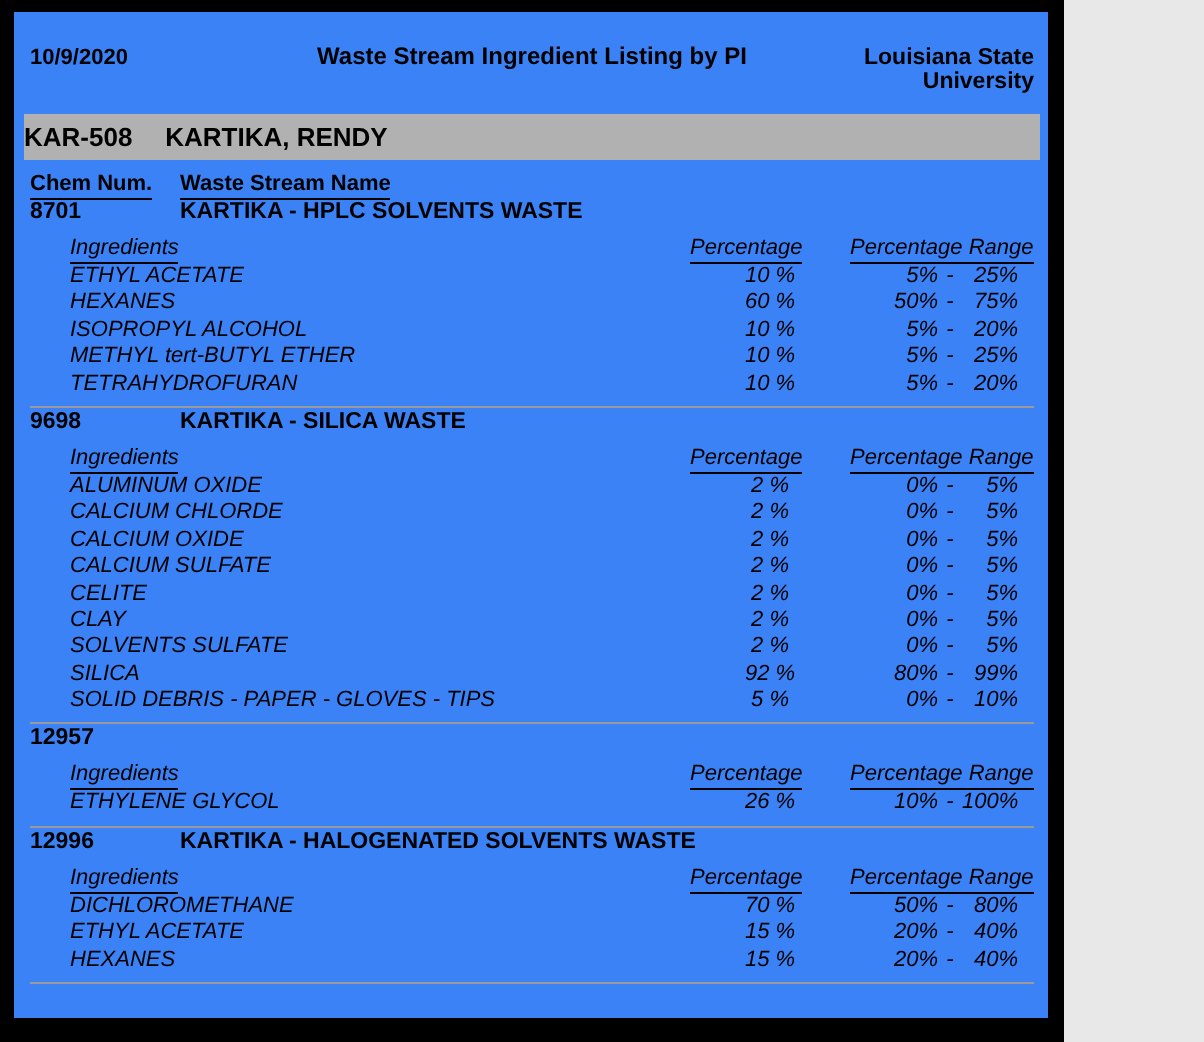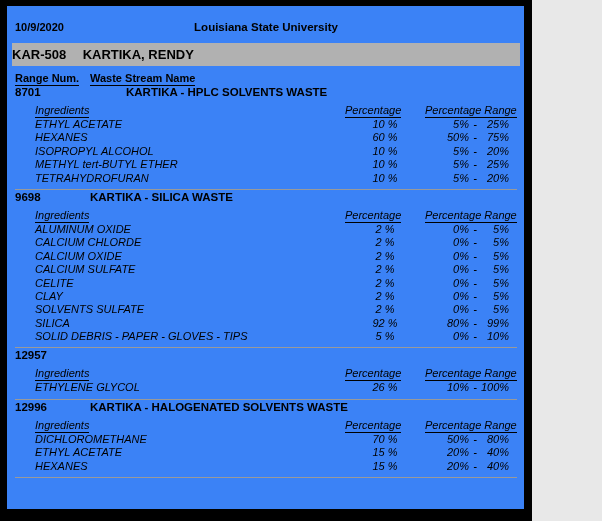--- a/index.html
+++ b/index.html
@@ -54,21 +54,21 @@
   
   .section-head {
     margin-top: 1px;
     padding-left: 8px;
     height: 13px;
     display: flex;
     font-size: 11.5px;
     font-weight: bold;
     align-items: baseline;
   }
-  #sections .waste-section:first-child .section-head { margin-top: 0; gap: 36px; }
+  #sections .waste-section:first-child .section-head { margin-top: 0; }
 
   .ing-headers {
     margin-top: 5px;
     padding-left: 28px;
     height: 14px;
     display: grid;
     grid-template-columns: 310px 80px 100px;
     font-size: 11px;
     font-style: italic;
   }
@@ -97,30 +97,31 @@
     height: 0;
   }
 </style>
 </head>
 <body>
 
 <div class="frame">
 
   <div class="report-header">
     <span class="report-date">10/9/2020</span>
+    <span class="report-title">Waste Stream Ingredient Listing by PI</span>
     <span class="institution">Louisiana State University</span>
   </div>
 
   <div class="pi-bar">
     <span class="pi-code">KAR-508</span>
     <span class="pi-name">KARTIKA, RENDY</span>
   </div>
 
   <div class="col-headers">
-    <span class="chem-col"><span class="u">Range Num.</span></span>
+    <span class="chem-col"><span class="u">Chem Num.</span></span>
     <span><span class="u">Waste Stream Name</span></span>
   </div>
 
   <div id="sections">
   <section class="waste-section">
     <div class="section-head">
       <span class="chem-col"><span>8701</span></span>
       <span>KARTIKA - HPLC SOLVENTS WASTE</span>
     </div>
     <div class="ing-headers">

